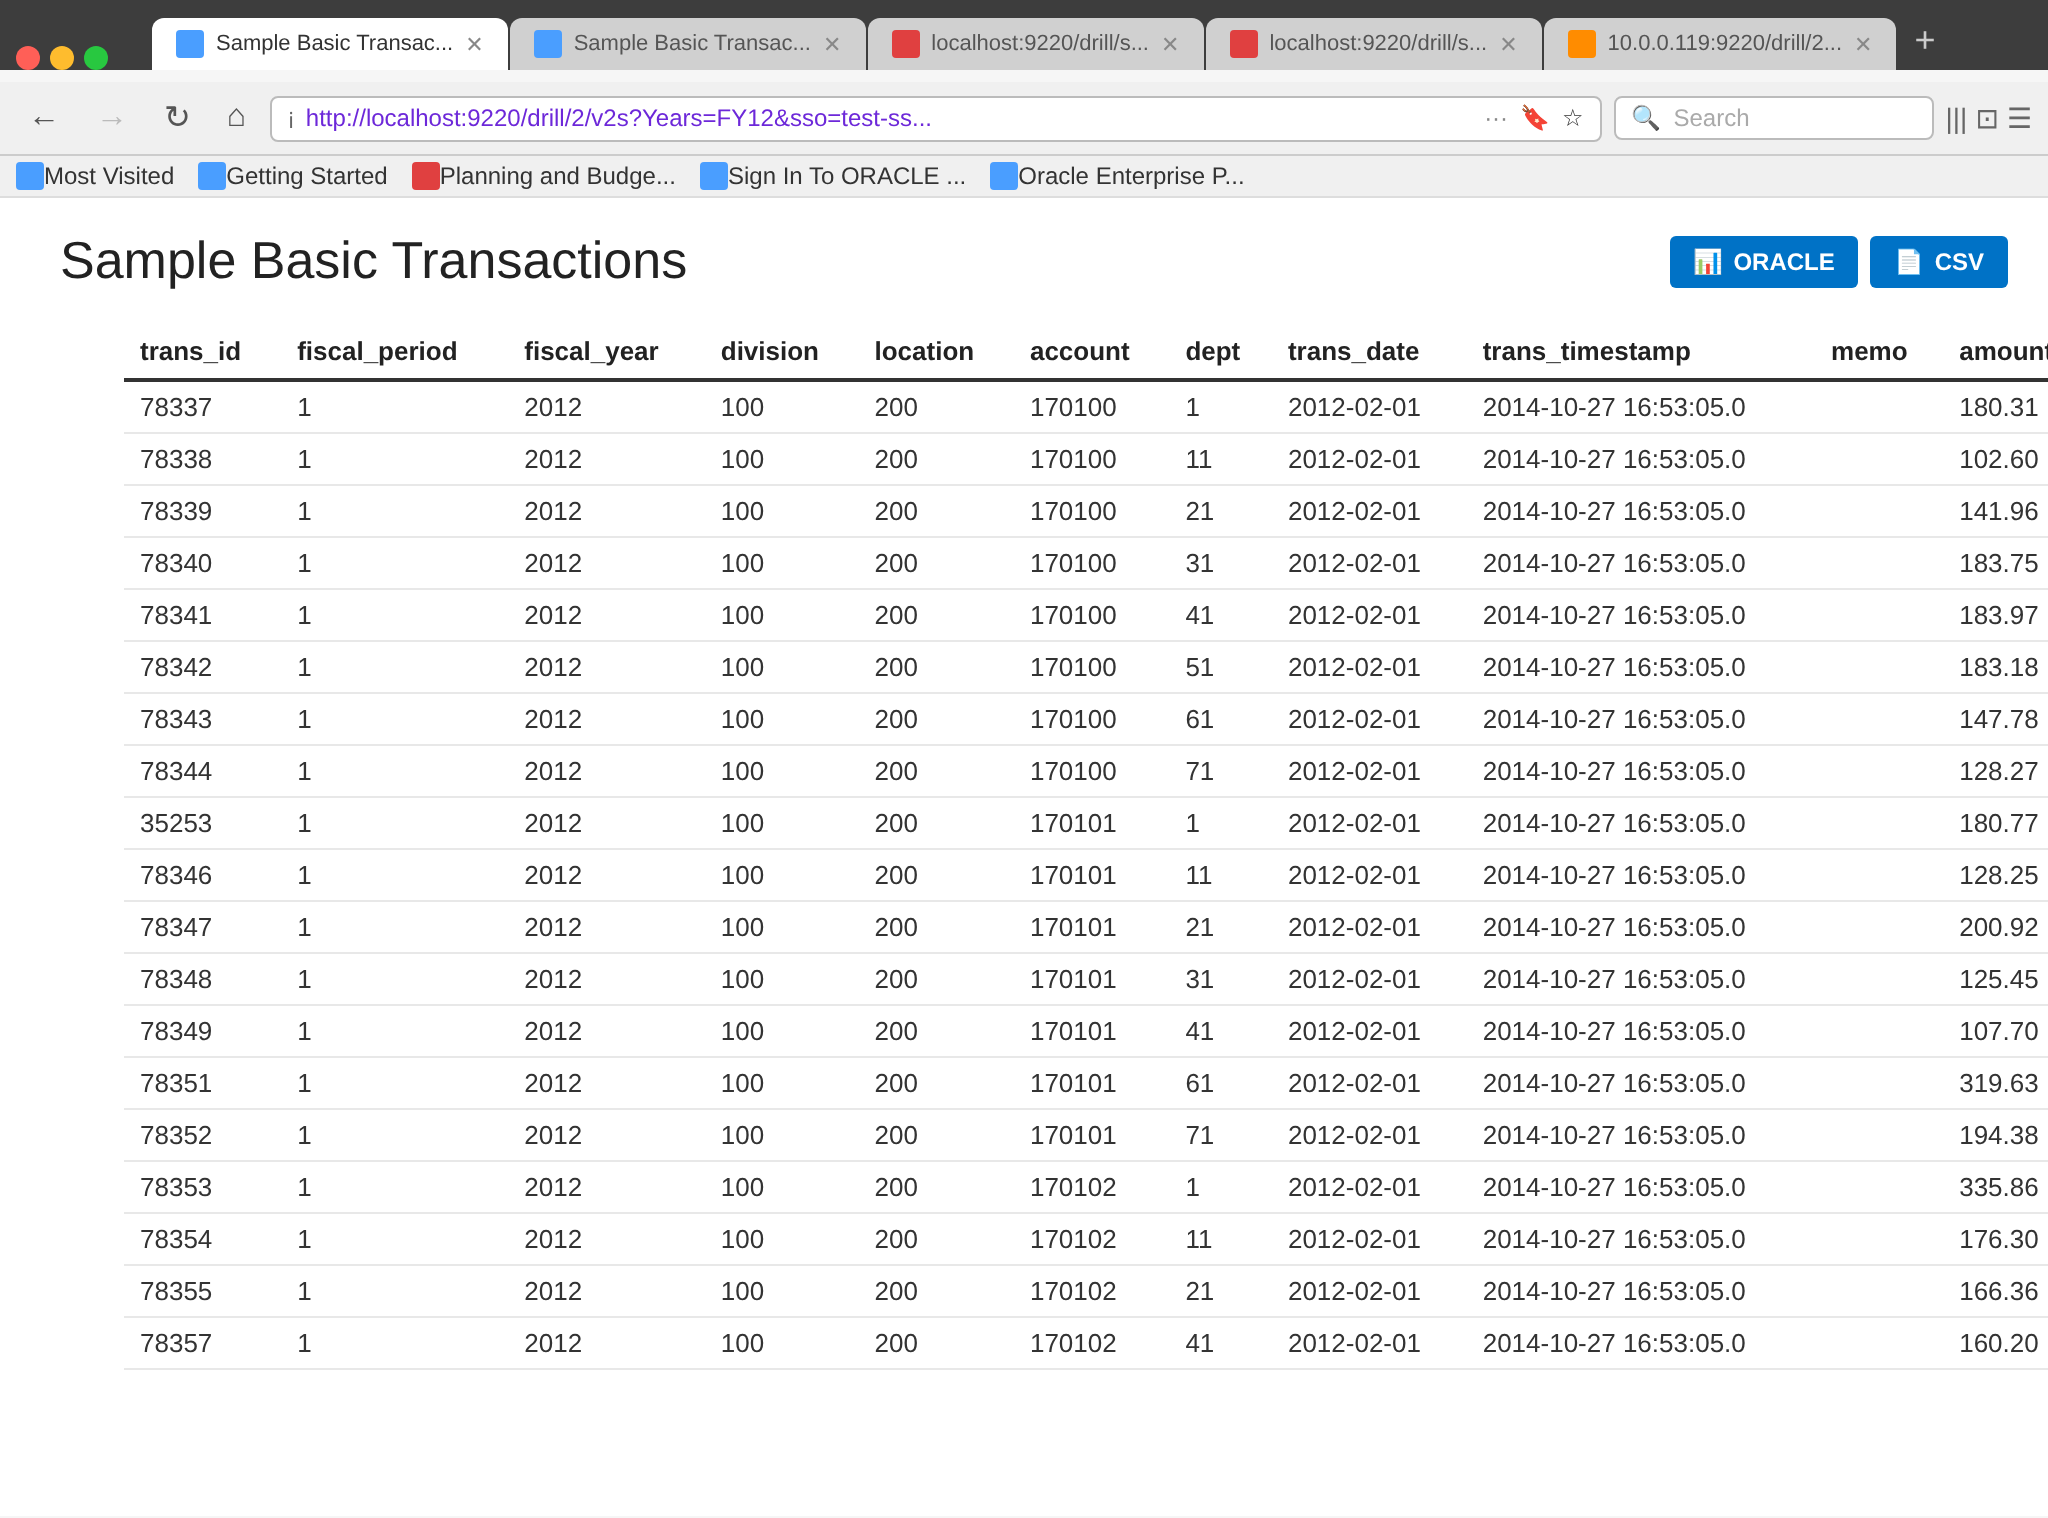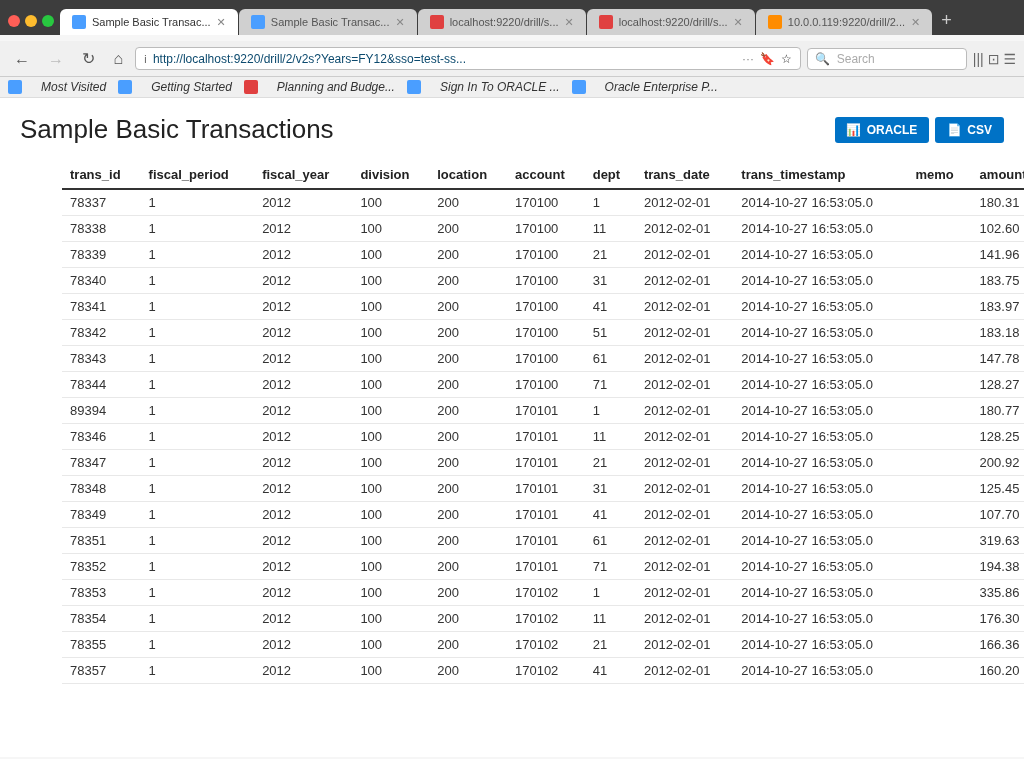--- a/index.html
+++ b/index.html
@@ -1,56 +1,56 @@
 <!DOCTYPE html>
 <html><head>
   <meta charset="utf-8">
   <style>
     * { margin: 0; padding: 0; box-sizing: border-box; }
     body { font-family: -apple-system, BlinkMacSystemFont, 'Segoe UI', Arial, sans-serif; background: #f6f6f6; font-size: 13px; }
 
     
     .browser-chrome { background: #3d3d3d; padding: 6px 8px 0; }
-    .title-bar { display: flex; align-items: center; gap: 6px; margin-bottom: 6px; }
+    .title-bar { display: flex; align-items: flex-end; gap: 22px; margin-bottom: 6px; }
     .traffic-lights { display: flex; gap: 5px; }
     .traffic-light { width: 12px; height: 12px; border-radius: 50%; }
     .tl-red { background: #ff5f57; }
     .tl-yellow { background: #febc2e; }
     .tl-green { background: #28c840; }
     .tabs-bar { display: flex; align-items: flex-end; gap: 1px; overflow: hidden; }
     .browser-tab { display: flex; align-items: center; gap: 6px; background: #f0f0f0; padding: 6px 12px; border-radius: 6px 6px 0 0; font-size: 12px; color: #333; min-width: 150px; max-width: 180px; position: relative; }
     .browser-tab.active { background: #ffffff; z-index: 1; }
     .browser-tab.inactive { background: #d0d0d0; color: #555; }
     .tab-favicon { width: 14px; height: 14px; background: #4a9eff; border-radius: 2px; flex-shrink: 0; display: flex; align-items: center; justify-content: center; }
     .tab-label { font-size: 11px; white-space: nowrap; overflow: hidden; text-overflow: ellipsis; flex: 1; }
     .tab-close { font-size: 11px; color: #888; cursor: pointer; flex-shrink: 0; }
     .tab-add { background: none; border: none; color: #ccc; font-size: 18px; padding: 4px 8px; cursor: pointer; align-self: center; }
 
     
     .nav-bar { background: #f0f0f0; padding: 6px 8px; display: flex; align-items: center; gap: 6px; border-bottom: 1px solid #ccc; }
     .nav-btn { background: none; border: none; cursor: pointer; color: #555; font-size: 16px; padding: 2px 6px; border-radius: 4px; }
     .nav-btn:disabled { color: #bbb; cursor: default; }
     .url-bar { flex: 1; display: flex; align-items: center; background: #fff; border: 1px solid #bbb; border-radius: 4px; padding: 3px 8px; gap: 6px; font-size: 12px; color: #333; }
     .url-bar .lock-icon { color: #666; font-size: 11px; }
-    .url-text { flex: 1; font-size: 12px; color: #0c4a6e; }
+    .url-text { flex: 1; font-size: 12px; color: #6d28d9; }
     .url-bar .dots { color: #888; }
     .search-box { display: flex; align-items: center; background: #fff; border: 1px solid #bbb; border-radius: 4px; padding: 3px 8px; gap: 6px; font-size: 12px; color: #aaa; min-width: 160px; }
     .nav-extras { display: flex; gap: 4px; color: #666; font-size: 14px; }
 
     
     .bookmarks-bar { background: #f0f0f0; padding: 3px 8px; display: flex; align-items: center; gap: 12px; border-bottom: 1px solid #ddd; font-size: 12px; }
-    .bookmark-item { display: flex; align-items: center; gap: 19px; color: #333; cursor: pointer; white-space: nowrap; font-style: italic; }
+    .bookmark-item { display: flex; align-items: center; gap: 0; color: #333; cursor: pointer; white-space: nowrap; }
     .bookmark-icon { width: 14px; height: 14px; border-radius: 2px; display: inline-block; flex-shrink: 0; }
     .bm-blue { background: #4a9eff; }
     .bm-red { background: #e04040; }
     .bm-orange { background: #ff8c00; }
 
     
     .page-content { background: #ffffff; padding: 16px 20px; min-height: calc(759px - 100px); }
-    .page-header { display: flex; align-items: center; justify-content: space-between; margin-bottom: 16px; }
+    .page-header { display: flex; align-items: center; justify-content: space-between; margin-bottom: 16px; margin-left: 10px; }
     .page-title { font-size: 26px; font-weight: 300; color: #222; }
     .export-buttons { display: flex; gap: 6px; }
     .export-btn { display: flex; align-items: center; gap: 5px; padding: 6px 12px; border: none; border-radius: 3px; font-size: 12px; font-weight: 600; cursor: pointer; color: #fff; }
     .btn-excel { background: #0072c6; }
     .btn-csv { background: #0072c6; }
 
     
     .data-table { width: 100%; border-collapse: collapse; font-size: 13px; margin-left: 42px; }
     .data-table thead tr { border-bottom: 2px solid #333; }
     .data-table th { text-align: left; padding: 6px 8px; font-weight: 600; color: #222; white-space: nowrap; }
@@ -274,21 +274,21 @@
           <td>100</td>
           <td>200</td>
           <td>170100</td>
           <td>71</td>
           <td>2012-02-01</td>
           <td>2014-10-27 16:53:05.0</td>
           <td></td>
           <td>128.27</td>
         </tr>
         <tr>
-          <td>89394</td>
+          <td>35253</td>
           <td>1</td>
           <td>2012</td>
           <td>100</td>
           <td>200</td>
           <td>170101</td>
           <td>1</td>
           <td>2012-02-01</td>
           <td>2014-10-27 16:53:05.0</td>
           <td></td>
           <td>180.77</td>

